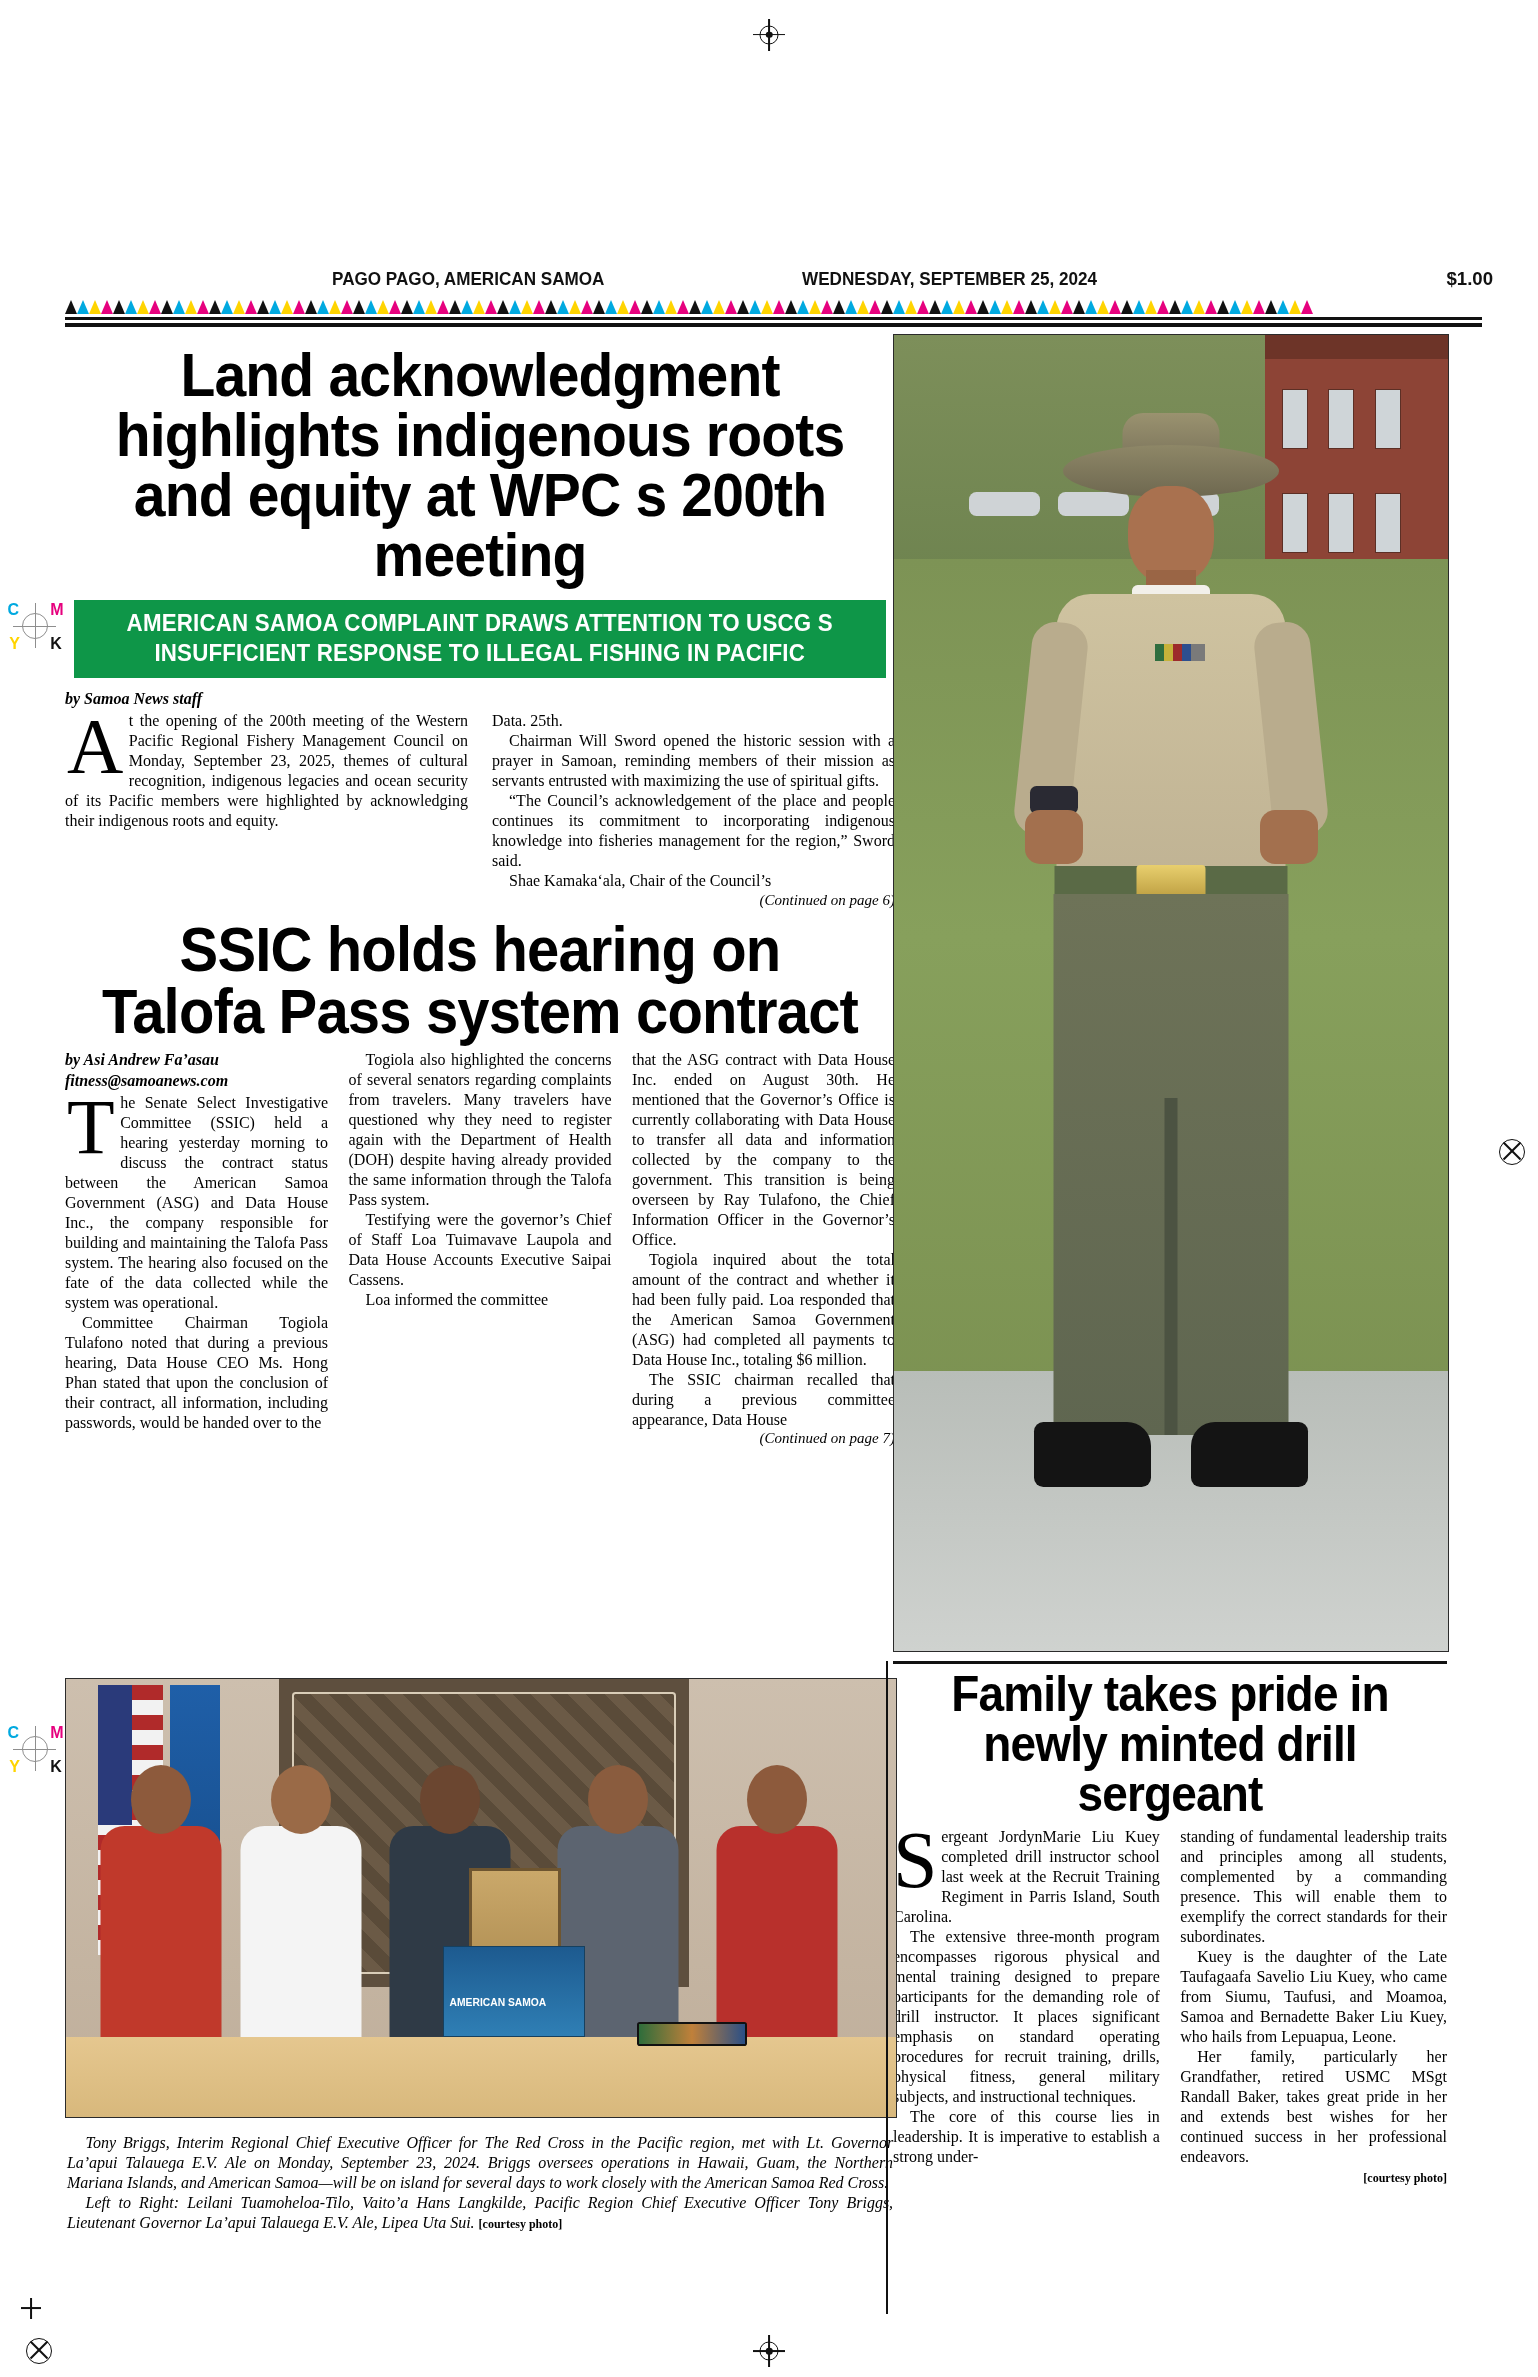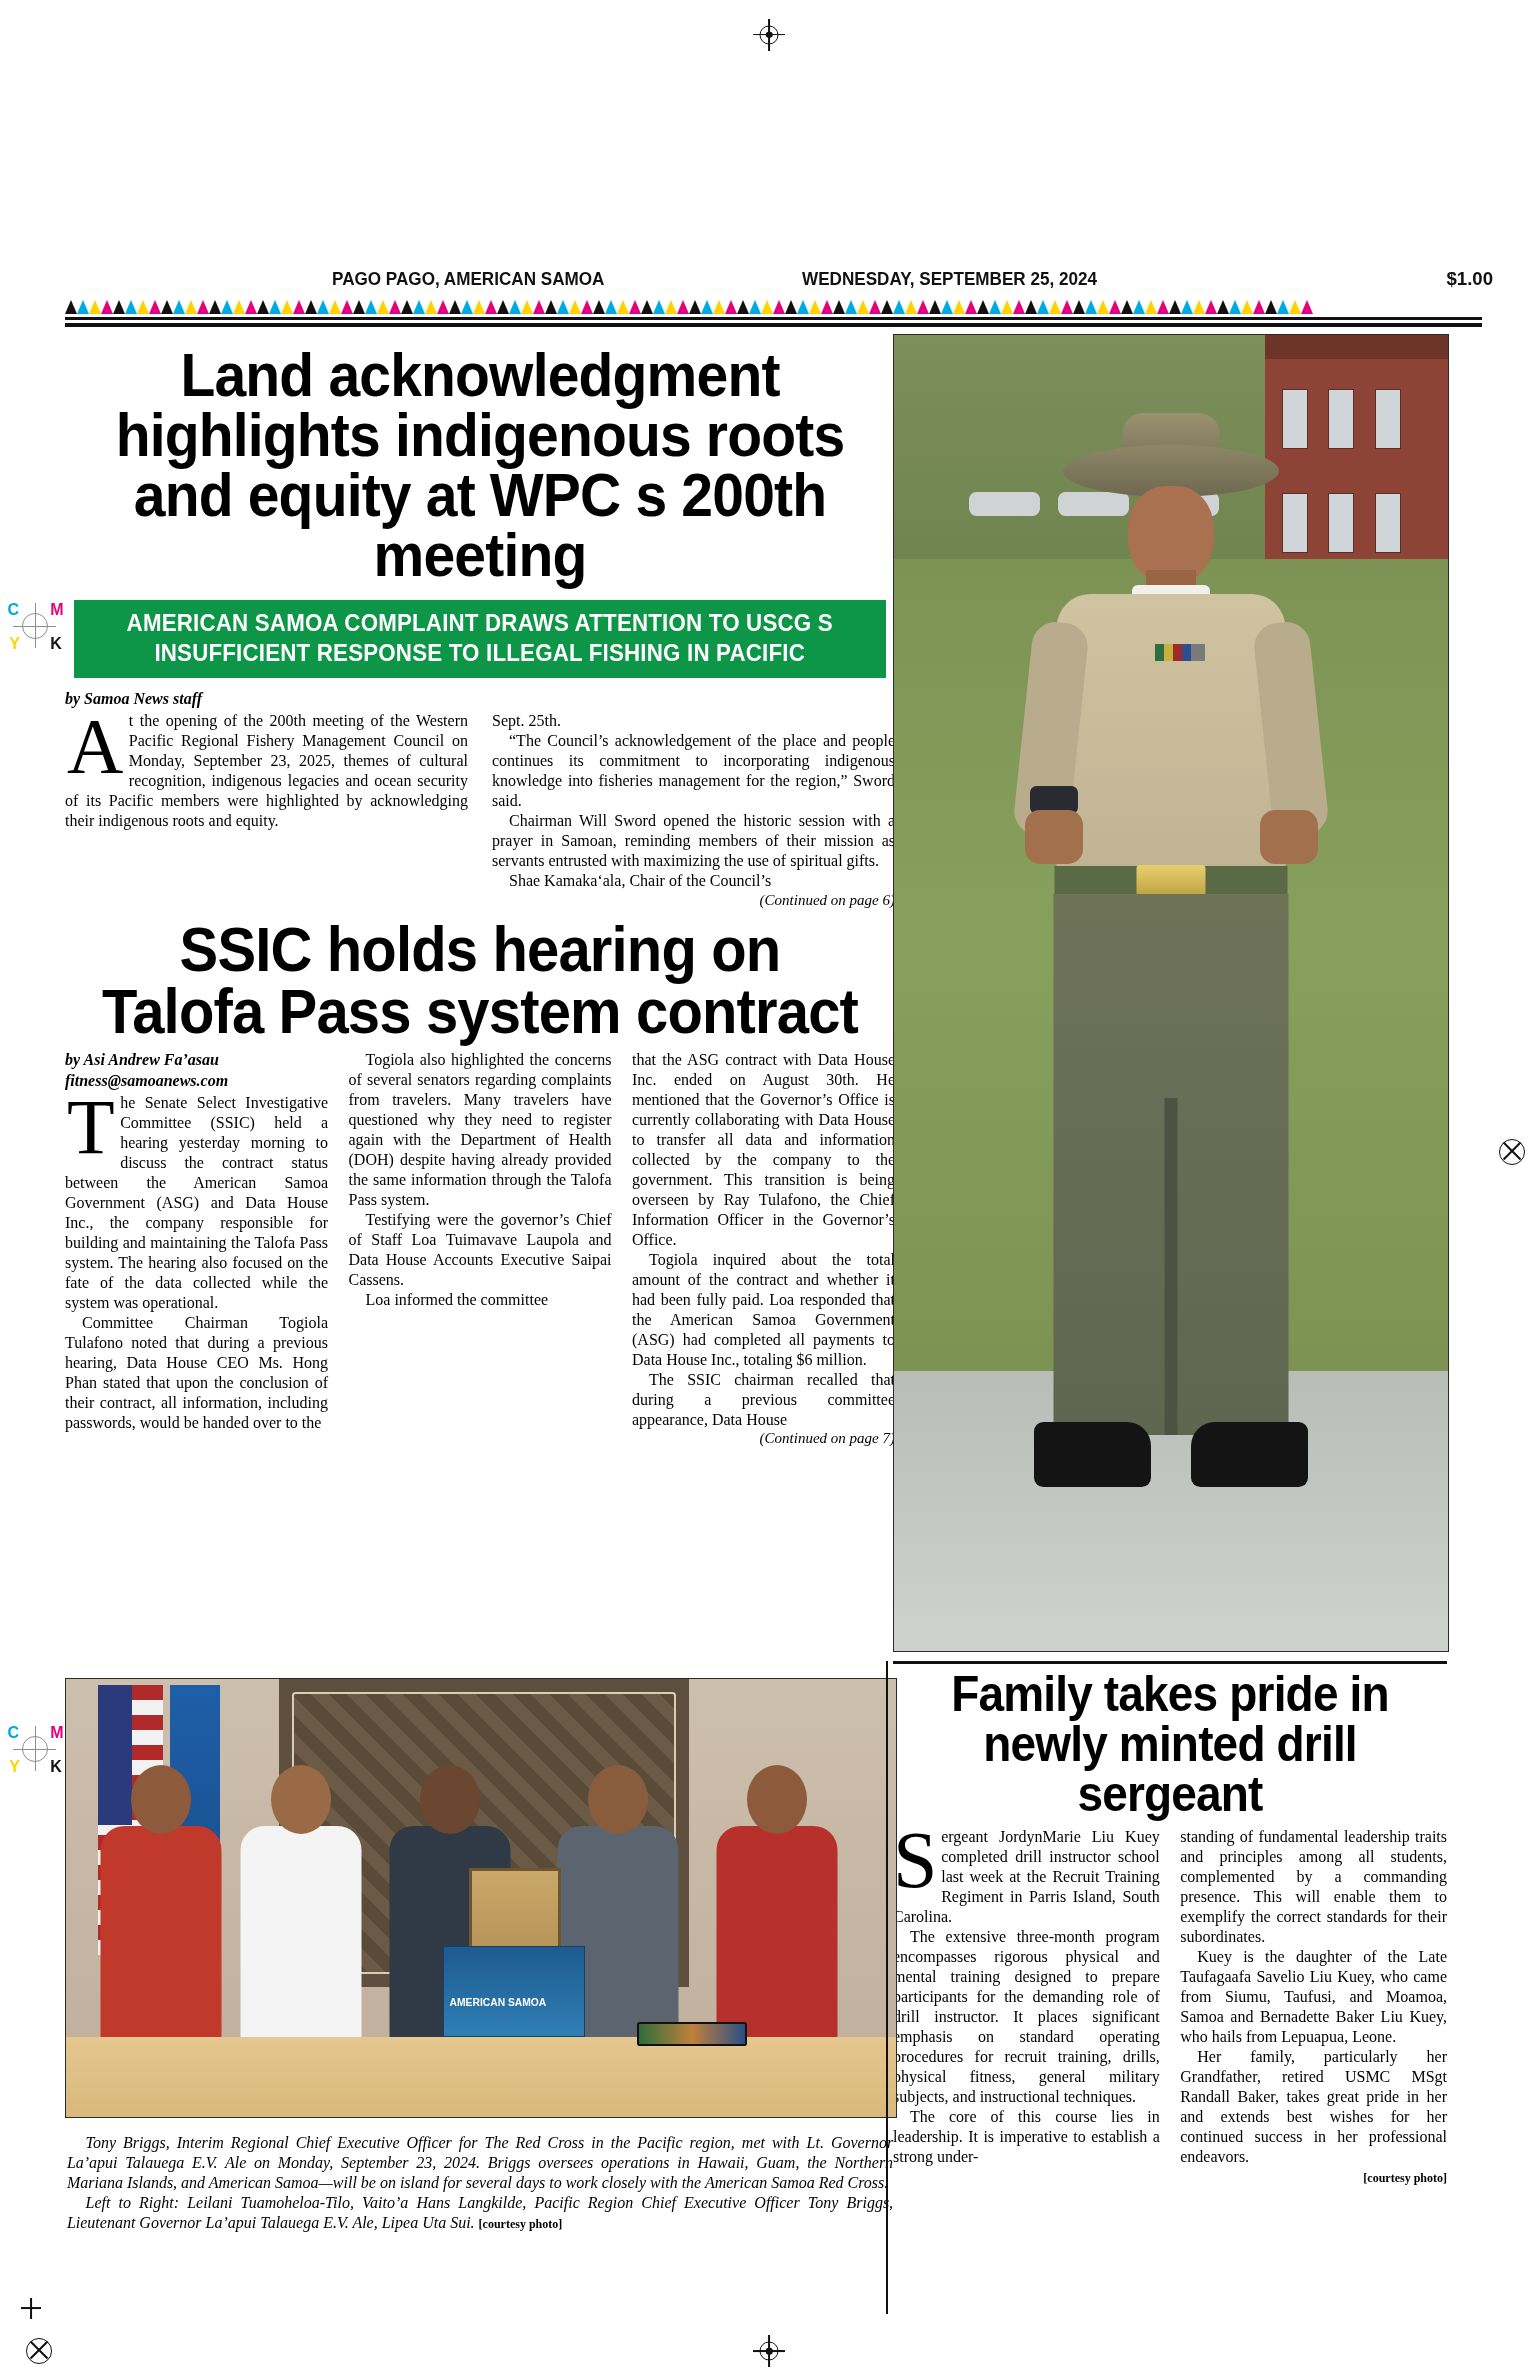--- a/index.html
+++ b/index.html
@@ -342,23 +342,23 @@
     </div>
 
     <div class="cols2" style="margin-top:1.9px;">
       <div>
         <div class="bodytext">
           <p class="first"><span class="dropcap">A</span><span>t the opening of the 200th meeting of the Western Pacific Regional Fishery Management Council on Monday, September 23, 2025, themes of cultural recognition, indigenous legacies and ocean security of its Pacific members were highlighted by acknowledging their indigenous roots and equity.</span></p>
         </div>
       </div>
       <div>
         <div class="bodytext">
-          <p class="first">Sept. 25th.</p>
+          <p class="first">Data. 25th.</p>
+          <p>Chairman Will Sword opened the historic session with a prayer in Samoan, reminding members of their mission as servants entrusted with maximizing the use of spiritual gifts.</p>
           <p>“The Council’s acknowledgement of the place and people continues its commitment to incorporating indigenous knowledge into fisheries management for the region,” Sword said.</p>
-          <p>Chairman Will Sword opened the historic session with a prayer in Samoan, reminding members of their mission as servants entrusted with maximizing the use of spiritual gifts.</p>
           <p>Shae Kamaka‘ala, Chair of the Council’s</p>
         </div>
         <div class="contd">(Continued on page 6)</div>
       </div>
     </div>
 
     <h1 class="head head2" style="margin-top:9.3px;">SSIC holds hearing on Talofa Pass system contract</h1>
 
     <div class="cols3">
       <div>

